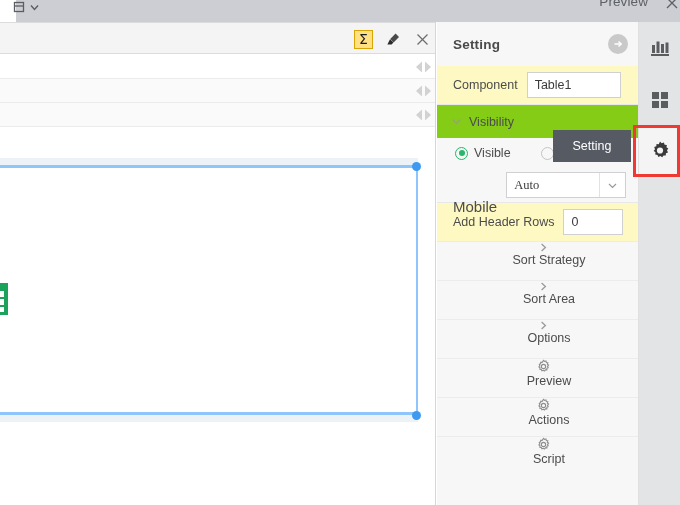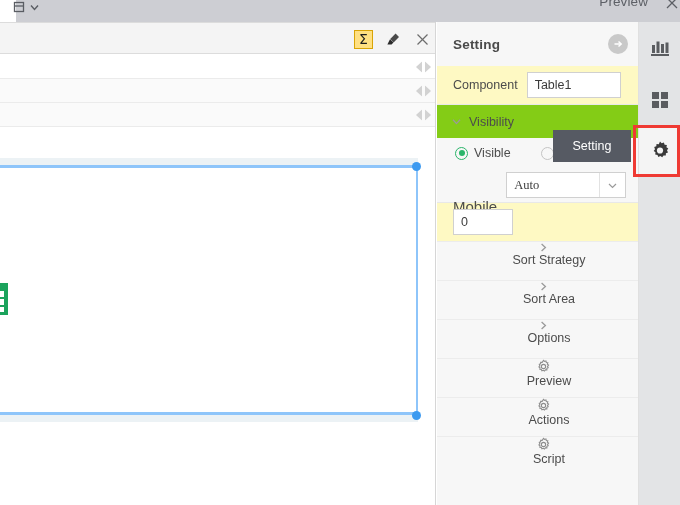--- a/index.html
+++ b/index.html
@@ -411,20 +411,21 @@
           <svg width="11" height="11" viewBox="0 0 11 11" fill="none" stroke="currentColor" stroke-width="1.2">
             <polyline points="2,4 5.5,7.5 9,4"></polyline>
           </svg>
         </div>
       </div>
     </div>
 
     <div class="sect-divider"></div>
 
     <div class="row-field">
+      <div class="lbl">Add Header Rows</div>
       <div class="txt-input hdr">0</div>
     </div>
 
     <div class="list-row">
       <span class="chev">
         <svg width="11" height="11" viewBox="0 0 11 11" fill="none" stroke="currentColor" stroke-width="1.3">
           <polyline points="3.6,2 7.4,5.5 3.6,9"></polyline>
         </svg>
       </span>
       <span class="t">Sort Strategy</span>

